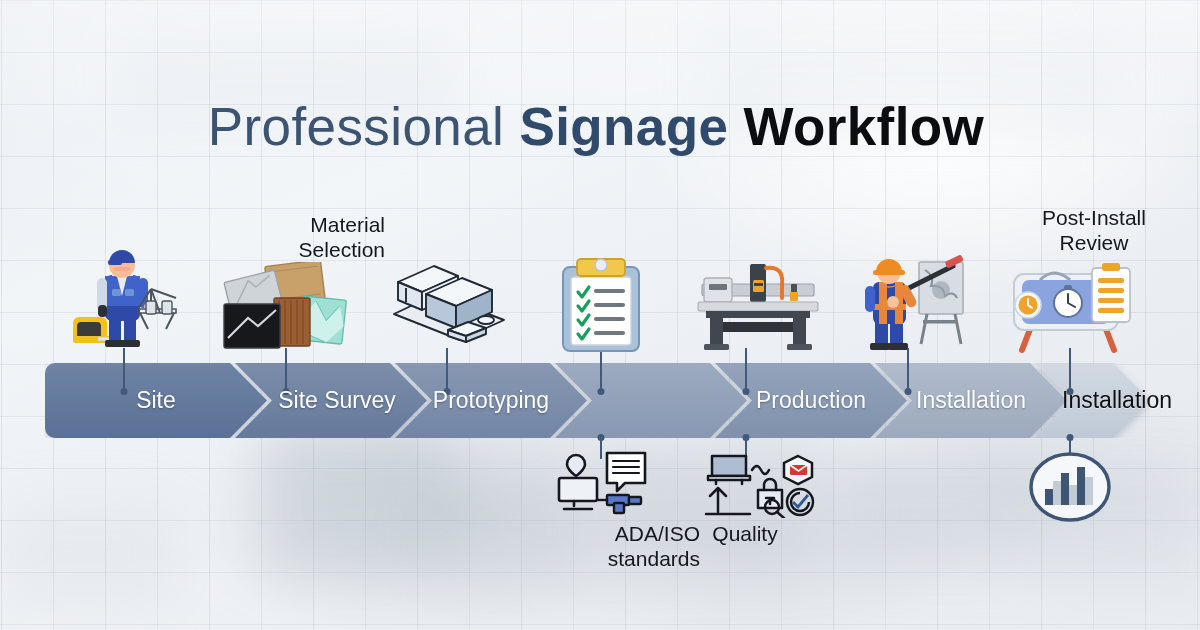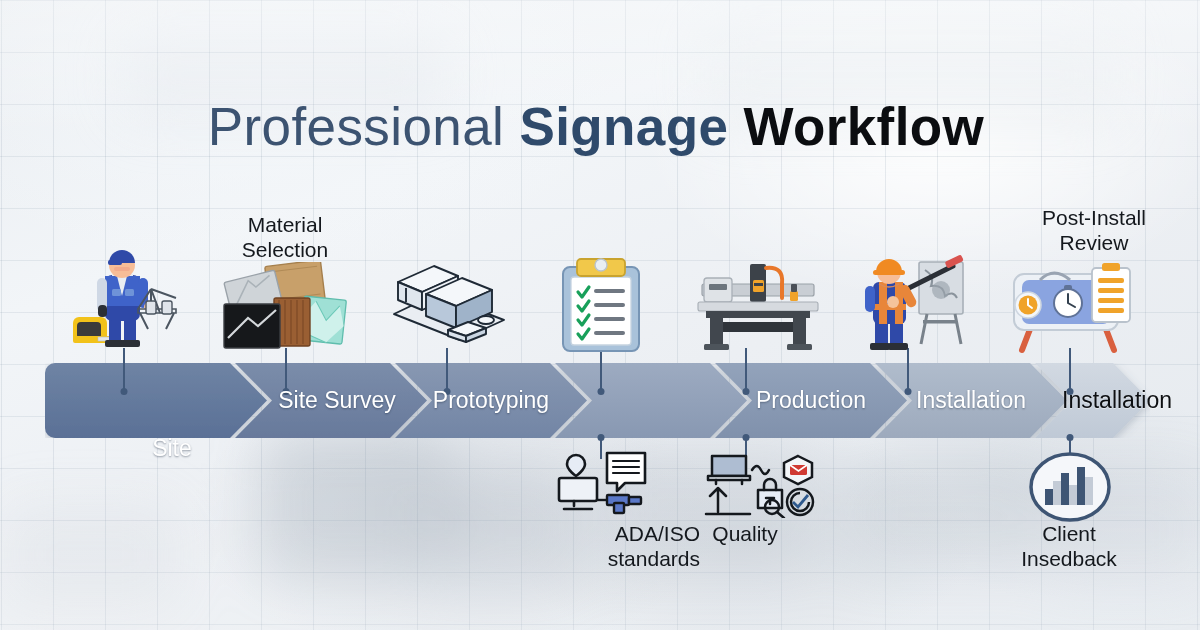--- a/index.html
+++ b/index.html
@@ -184,21 +184,21 @@
         <path d="M510,0 H665 L702,37.5 L665,75 H510 L547,37.5 Z" fill="url(#g3)"></path>
 
         <path d="M670,0 H825 L862,37.5 L825,75 H670 L707,37.5 Z" fill="url(#g4)"></path>
 
         <path d="M830,0 H985 L1022,37.5 L985,75 H830 L867,37.5 Z" fill="url(#g5)"></path>
 
         <path d="M990,0 H1068 L1105,37.5 L1068,75 H990 L1027,37.5 Z" fill="url(#g6)"></path>
       </g>
     </svg>
 
-    <div class="chev" style="left:16px;width:222px;margin-top:48px;">
+    <div class="chev" style="left:0px;width:222px;">
       <span class="chev-label">Site</span>
     </div>
     <div class="chev" style="left:196px;width:192px;">
       <span class="chev-label">Site Survey</span>
     </div>
     <div class="chev" style="left:350px;width:192px;">
       <span class="chev-label">Prototyping</span>
     </div>
     <div class="chev" style="left:510px;width:192px;">
       <span class="chev-label"></span>
@@ -239,30 +239,28 @@
   <div class="stem up" style="left:600px;top:437px;height:22px;">
       <i class="dot"></i>
     </div>
   <div class="stem up" style="left:745px;top:437px;height:22px;">
       <i class="dot"></i>
     </div>
   <div class="stem up" style="left:1069px;top:437px;height:22px;">
       <i class="dot"></i>
     </div>
 
-  <div class="cap" style="left:185px;top:212px;width:200px;">Material
+  <div class="cap" style="left:185px;top:212px;width:200px;text-align:right;">Material
 Selection</div>
   <div class="cap" style="left:994px;top:205px;width:200px;">Post-Install
 Review</div>
 
   <div class="cap" style="left:500px;top:521px;width:200px;text-align:right;">ADA/ISO
 standards</div>
   <div class="cap" style="left:660px;top:521px;width:170px;">Quality</div>
-  <div class="cap" style="left:969px;top:521px;width:200px;">Client
-Insedback</div>
 
   <div class="icon-box" style="left:68px;top:243px;width:115px;height:110px;">
     <svg width="115" height="110" viewBox="0 0 115 110">
 
       <rect x="5" y="74" width="34" height="26" rx="6" fill="#f2c21a"></rect>
       <rect x="9" y="79" width="24" height="17" rx="4" fill="#3b3b3b"></rect>
       <rect x="5" y="93" width="46" height="7" rx="2" fill="#f2c21a"></rect>
       <rect x="30" y="94" width="22" height="4" fill="#e3e6e9" stroke="#b9bec4" stroke-width="0.6"></rect>
 
       <rect x="41" y="76" width="12" height="24" fill="#2f49a8"></rect>

